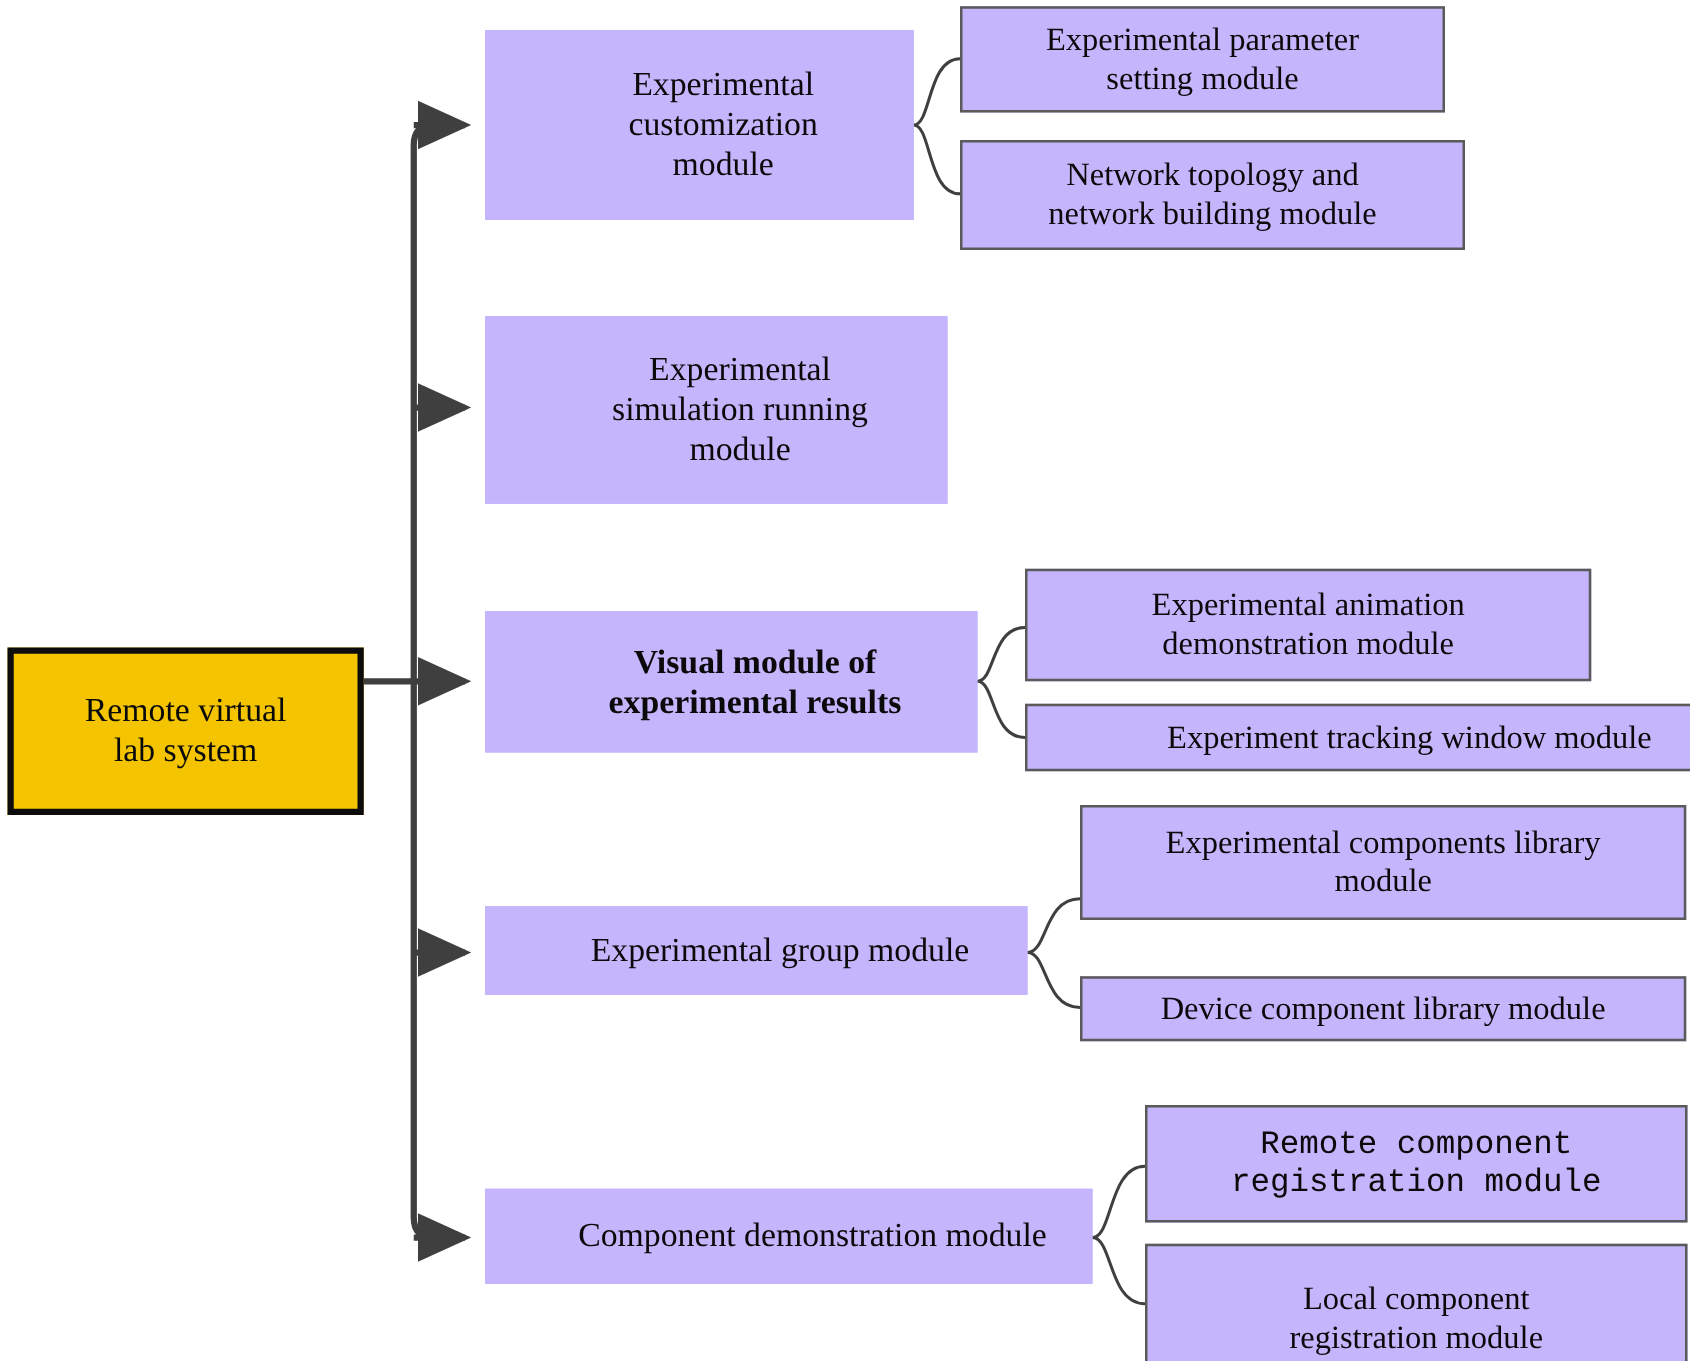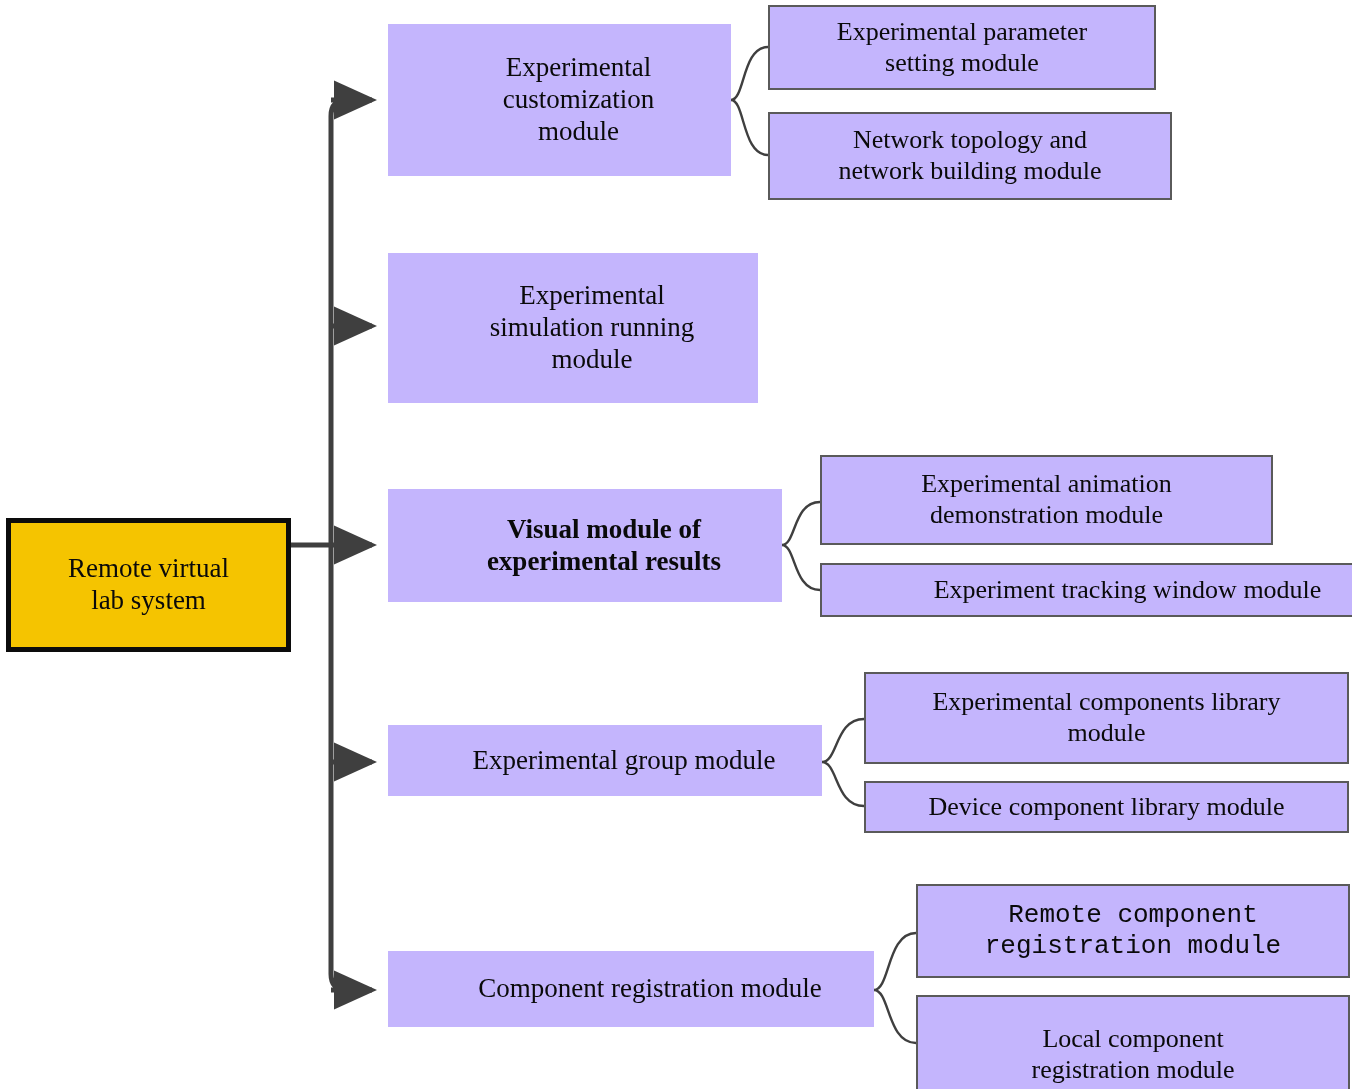--- a/index.html
+++ b/index.html
@@ -115,29 +115,29 @@
   <div class="node node-level2" style="left:820px; top:455px; width:453px; height:90px;">
     <span class="label">Experimental animation<br>demonstration module</span>
   </div>
   <div class="node node-level2" style="left:820px; top:563px; width:615px; height:54px;">
     <span class="label">Experiment tracking window module</span>
   </div>
 
   <div class="node node-level1" style="left:388px; top:725px; width:434px; height:71px;">
     <span class="label">Experimental group module</span>
   </div>
-  <div class="node node-level2" style="left:864px; top:672px; width:485px; height:92px;">
+  <div class="node node-level2" style="left:864px; top:644px; width:485px; height:92px;">
     <span class="label">Experimental components library<br>module</span>
   </div>
   <div class="node node-level2" style="left:864px; top:781px; width:485px; height:52px;">
     <span class="label">Device component library module</span>
   </div>
 
   <div class="node node-level1" style="left:388px; top:951px; width:486px; height:76px;">
-    <span class="label">Component registration module</span>
+    <span class="label">Component demonstration module</span>
   </div>
   <div class="node node-level2" style="left:916px; top:884px; width:434px; height:94px;font-family:Liberation Mono, monospace;">
     <span class="label">Remote component<br>registration module</span>
   </div>
   <div class="node node-level2" style="left:916px; top:995px; width:434px; height:120px;">
     <span class="label">Local component<br>registration module</span>
   </div>
 
 </div>
 

